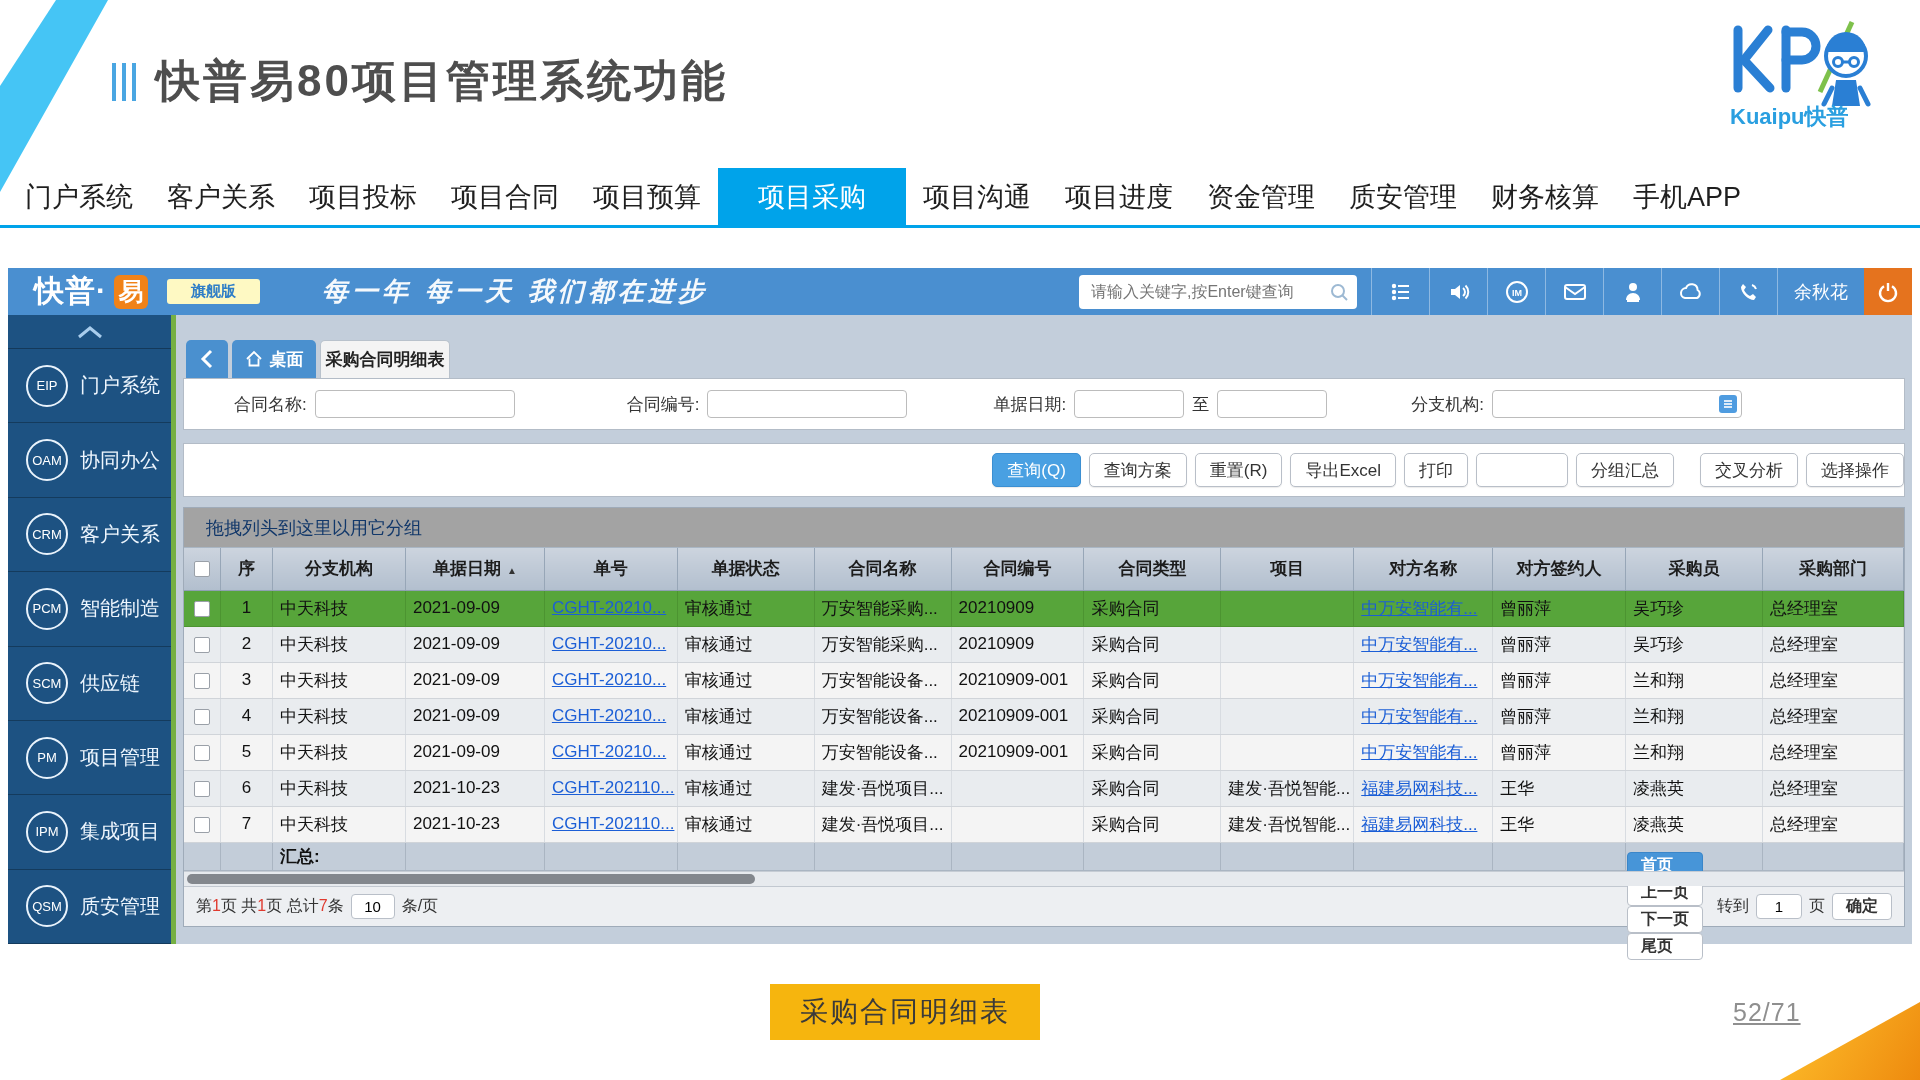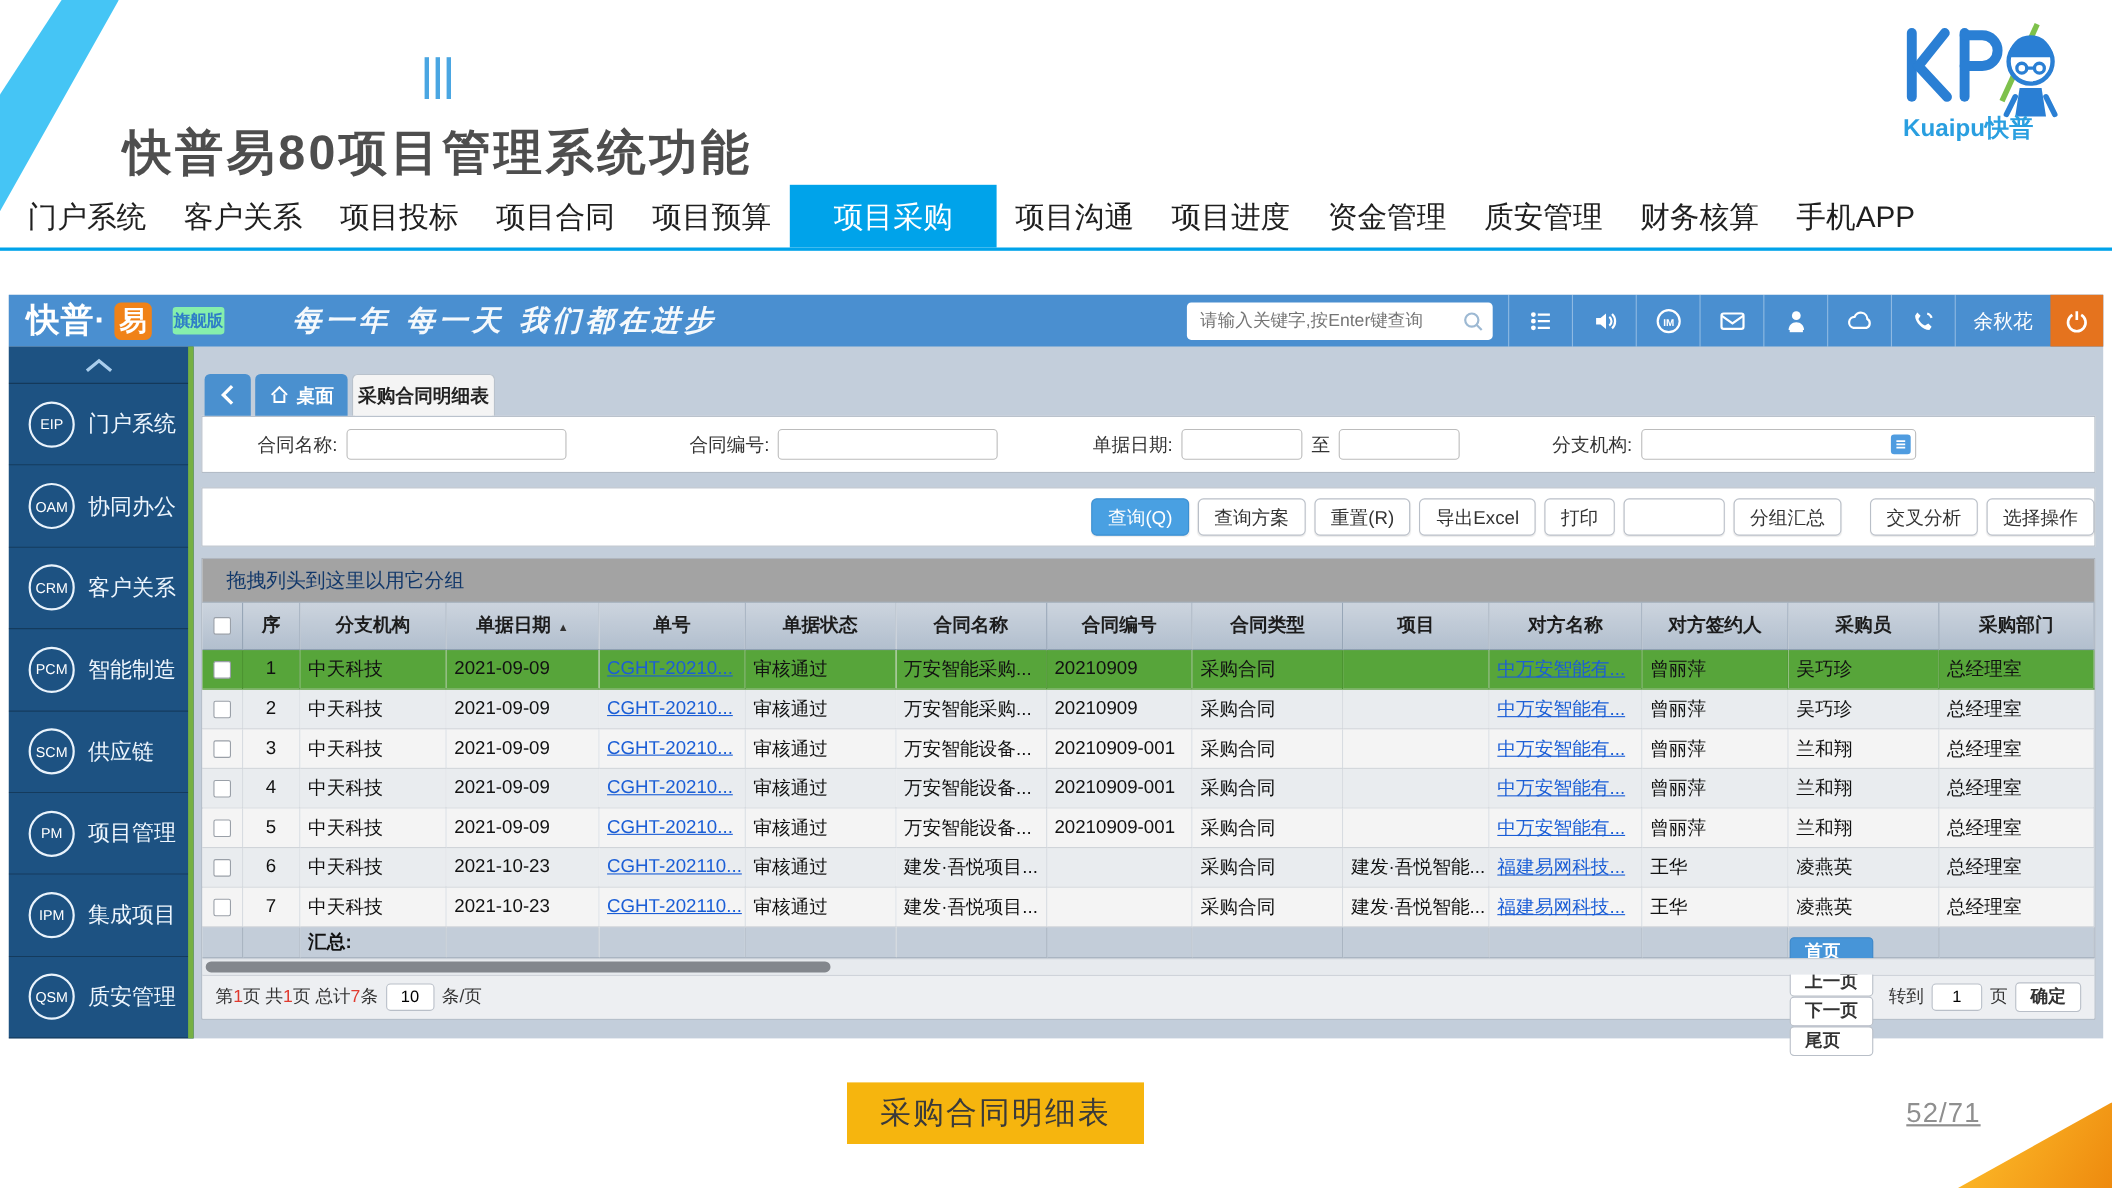--- a/index.html
+++ b/index.html
@@ -8,44 +8,44 @@
            font-family:"Liberation Sans",sans-serif; background:#fff; }
 
   
   .deco-tl { position:absolute; top:0; left:0; width:130px; height:200px;
              background:#45c5f5; clip-path:polygon(56px 0,108px 0,0 192px,0 86px); }
   .deco-br { position:absolute; right:0; bottom:0; width:140px; height:78px;
              background:linear-gradient(120deg,#ffc22d,#ee8a0e);
              clip-path:polygon(100% 0,100% 100%,0 100%); }
 
   
-  .title-row { position:absolute; top:52px; left:112px; display:flex; align-items:center; gap:20px;flex-direction:column; }
+  .title-row { position:absolute; top:52px; left:112px; display:flex; align-items:center; gap:20px; }
   .title-bars { display:flex; gap:6px; }
   .title-bars i { width:4px; height:38px; background:#4aa6e2; display:block; }
   .page-title { font-size:44px; font-weight:bold; color:#4e4e4e; letter-spacing:3px; }
 
   
   .corp-logo { position:absolute; top:18px; right:26px; width:170px; height:116px; }
 
   
   .top-nav { position:absolute; top:168px; left:0; right:0; height:60px;
              border-bottom:3px solid #00a3ea; display:flex; align-items:stretch; padding-left:8px; }
   .nav-item { display:flex; align-items:center; padding:0 17px; font-size:27px; color:#1f1f1f; cursor:default; }
   .nav-item.active { background:#00a3ea; color:#fff; padding:0 40px; }
 
   
   .app { position:absolute; left:8px; top:268px; width:1904px; height:676px; background:#c3cedb; }
 
   .app-header { height:47px; background:#4a8fd0; display:flex; align-items:center; color:#fff; }
-  .brand { margin-left:16px; display:flex; align-items:center; gap:7px; }
+  .brand { margin-left:26px; display:flex; align-items:center; gap:7px; }
   .brand-main { font-size:30px; font-weight:bold; letter-spacing:1px; }
   .brand-yi { background:#f08218; border-radius:6px; width:34px; height:34px; display:flex;
               align-items:center; justify-content:center; font-size:25px; font-weight:bold; }
-  .brand-badge { background:#86efac; color:#2f7ec7; font-size:15px; font-weight:bold;
-                 border-radius:3px; padding:3px 1px; margin-left:12px; }
+  .brand-badge { background:#fef9c3; color:#2f7ec7; font-size:15px; font-weight:bold;
+                 border-radius:3px; padding:3px 24px; margin-left:12px; }
   .slogan { margin-left:62px; font-family:"DejaVu Serif",serif; font-style:italic; font-weight:bold;
             font-size:26px; letter-spacing:4px; opacity:.95; }
   .header-right { margin-left:auto; display:flex; align-items:center; height:100%; }
   .search-box { width:278px; height:34px; background:#fff; border-radius:4px; display:flex;
                 align-items:center; padding:0 8px 0 12px; margin-right:14px; }
   .search-box input { border:none; outline:none; flex:1; font-size:16px; color:#555; min-width:0;
                       font-family:"Liberation Sans",sans-serif; }
   .hdr-cell { width:58px; height:100%; display:flex; align-items:center; justify-content:center;
               border-left:1px solid rgba(255,255,255,.38); cursor:pointer; }
   .hdr-user { width:auto; padding:0 16px; font-size:18px; }

